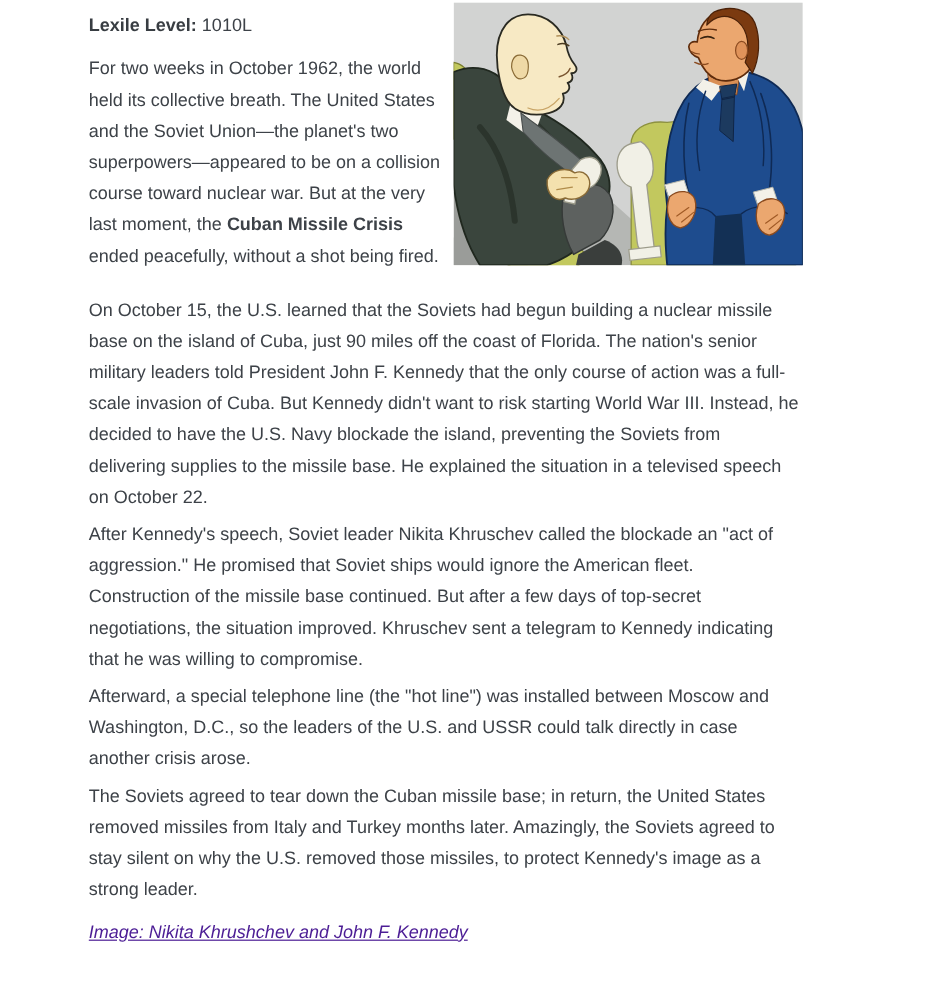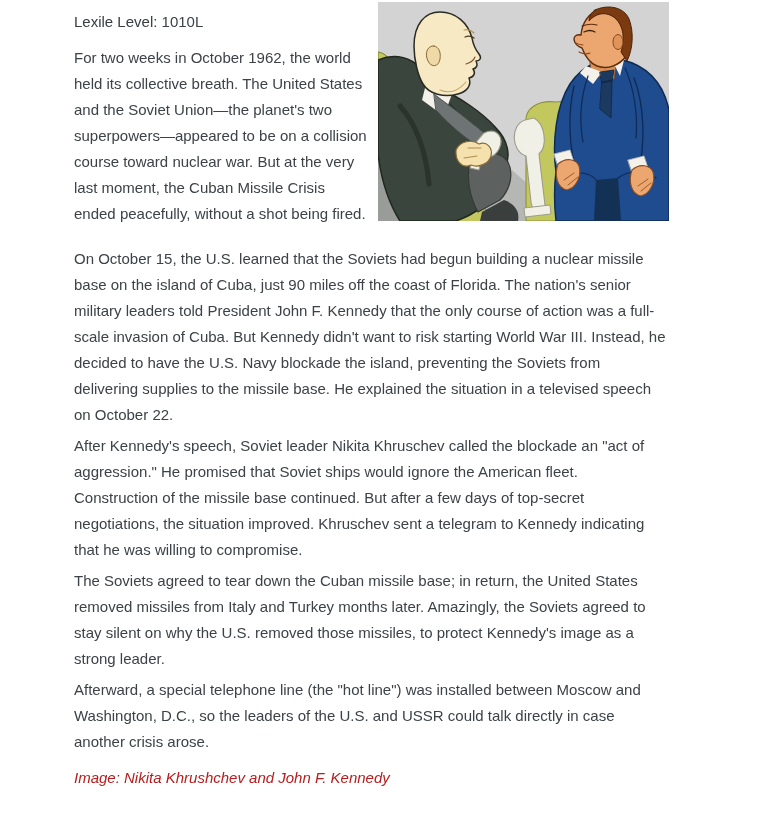--- a/index.html
+++ b/index.html
@@ -29,24 +29,25 @@
     line-height: 0;
   }
   p { font-size: 15px; line-height: 26px; margin: 0; }
   .lexile { margin: 0; }
   .lexile b { color: #383d42; }
   .p1 { width: 296px; margin-top: 10px; }
   .body-par { margin-top: 5px; width: 592px; }
   .caption {
     margin-top: 10px;
     font-style: italic;
-    color: #b91c1c;
+    color: #4c1d95;
     width: 592px;
+    text-decoration: underline;
   }
-  b, strong { font-weight: normal; }
+  b, strong { font-weight: bold; }
   svg * { vector-effect: none; }
 </style>
 </head>
 <body>
 
 <main class="page">
   <div class="content">
 
     <section class="top-block">
 
@@ -116,18 +117,18 @@
         </svg>
       </figure>
 
       <p class="lexile"><b>Lexile Level:</b> <span>1010L</span></p>
 
       <p class="p1"><span>For two weeks in October 1962, the world held its collective breath. The United States and the Soviet Union—the planet's two superpowers—appeared to be on a collision course toward nuclear war. But at the very last moment, the </span><b>Cuban Missile Crisis</b><span> ended peacefully, without a shot being fired.</span></p>
     </section>
 
     <p class="body-par">On October 15, the U.S. learned that the Soviets had begun building a nuclear missile base on the island of Cuba, just 90 miles off the coast of Florida. The nation's senior military leaders told President John F. Kennedy that the only course of action was a full-scale invasion of Cuba. But Kennedy didn't want to risk starting World War III. Instead, he decided to have the U.S. Navy blockade the island, preventing the Soviets from delivering supplies to the missile base. He explained the situation in a televised speech on October 22.</p>
     <p class="body-par">After Kennedy's speech, Soviet leader Nikita Khruschev called the blockade an "act of aggression." He promised that Soviet ships would ignore the American fleet. Construction of the missile base continued. But after a few days of top-secret negotiations, the situation improved. Khruschev sent a telegram to Kennedy indicating that he was willing to compromise.</p>
+    <p class="body-par">Afterward, a special telephone line (the "hot line") was installed between Moscow and Washington, D.C., so the leaders of the U.S. and USSR could talk directly in case another crisis arose.</p>
     <p class="body-par">The Soviets agreed to tear down the Cuban missile base; in return, the United States removed missiles from Italy and Turkey months later. Amazingly, the Soviets agreed to stay silent on why the U.S. removed those missiles, to protect Kennedy's image as a strong leader.</p>
-    <p class="body-par">Afterward, a special telephone line (the "hot line") was installed between Moscow and Washington, D.C., so the leaders of the U.S. and USSR could talk directly in case another crisis arose.</p>
 
     <p class="caption">Image: Nikita Khrushchev and John F. Kennedy</p>
   </div>
 </main>
 
 </body></html>

